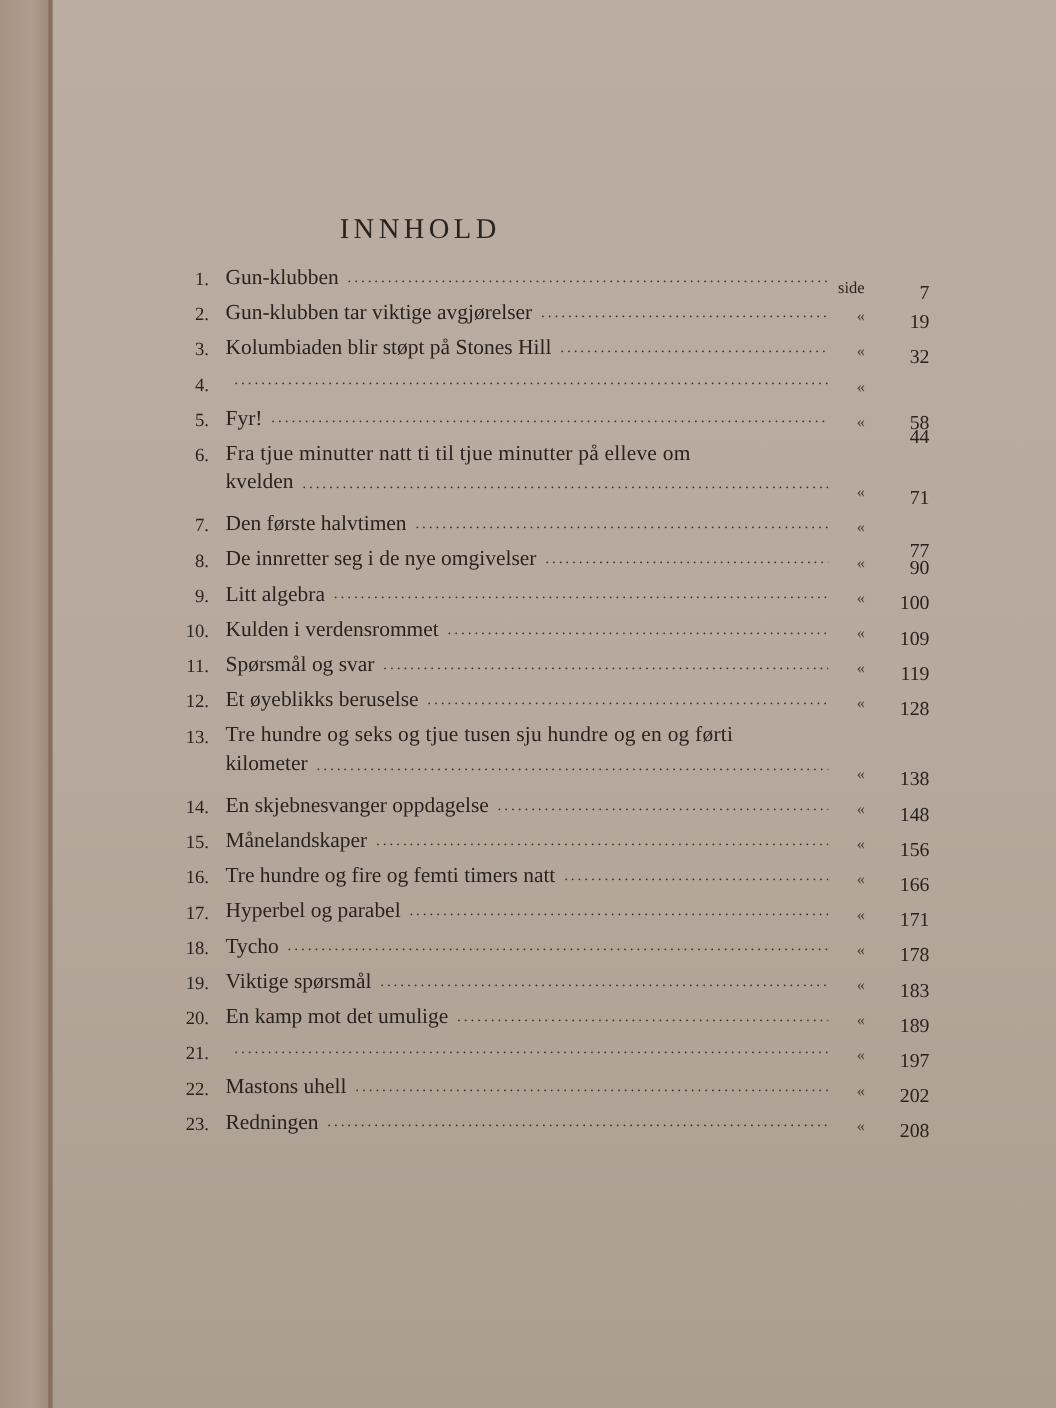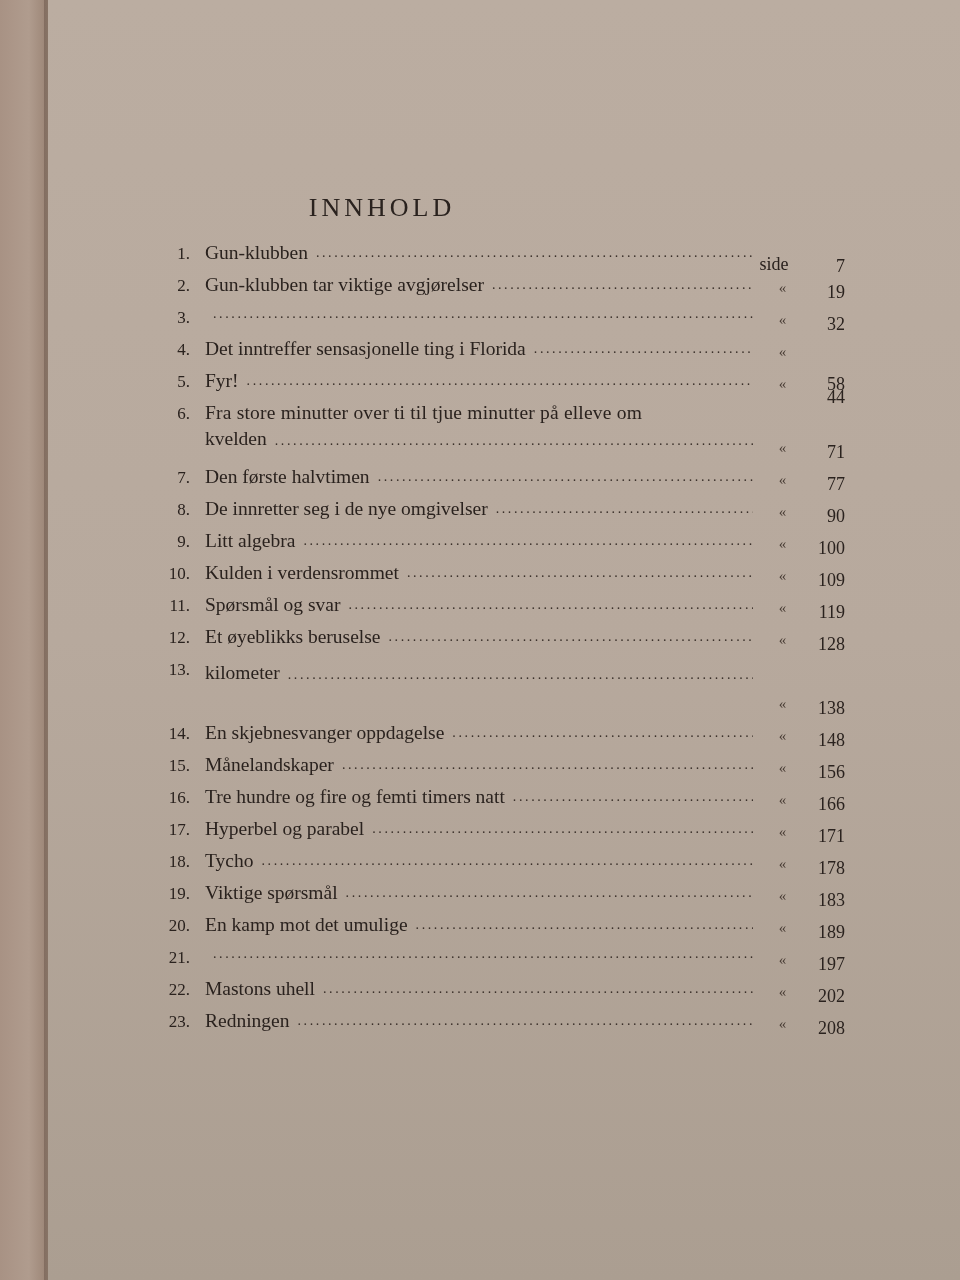--- a/index.html
+++ b/index.html
@@ -43,21 +43,21 @@
     .line-single { display: flex; align-items: center; }
     .ttl { white-space: nowrap; }
     .dots {
       flex: 1; overflow: hidden; white-space: nowrap; margin-left: 8px;
       color: #3a302a; letter-spacing: 2.6px; font-size: 14px;
     }
     .marker {
       position: absolute; left: 615px; width: 35px; text-align: center;
       font-size: 15px; color: #4a3e36;
     }
-    .marker.side { left: 600px; width: 48px; font-size: 18px; color: #2a221e; }
+    .marker.side { left: 600px; width: 48px; font-size: 15px; color: #2a221e; }
     .page-no {
       position: absolute; right: 0; width: 45px; text-align: right; font-size: 18px;
     }
   </style>
 </head>
 <body>
 
 <div class="gutter"></div>
 <div class="gutter-edge"></div>
 <div class="page"></div>
@@ -84,70 +84,70 @@
           <span class="dots">................................................................................................................</span>
         </div>
       </div>
       <span class="marker" style="top: 8px;">«</span>
       <span class="page-no" style="top: 10px;">19</span>
     </div>
     <div class="entry">
       <span class="num">3.</span>
       <div class="title-wrap">
         <div class="line-single">
+          <span class="ttl">Kolumbiaden blir støpt på Stones Hill</span>
           <span class="dots">................................................................................................................</span>
         </div>
       </div>
       <span class="marker" style="top: 8px;">«</span>
       <span class="page-no" style="top: 10px;">32</span>
     </div>
     <div class="entry">
       <span class="num">4.</span>
       <div class="title-wrap">
         <div class="line-single">
-          <span class="ttl">Det inntreffer sensasjonelle ting i Florida</span>
           <span class="dots">................................................................................................................</span>
         </div>
       </div>
       <span class="marker" style="top: 8px;">«</span>
       <span class="page-no" style="top: 10px; margin-top: 41px;">44</span>
     </div>
     <div class="entry">
       <span class="num">5.</span>
       <div class="title-wrap">
         <div class="line-single">
           <span class="ttl">Fyr!</span>
           <span class="dots">................................................................................................................</span>
         </div>
       </div>
       <span class="marker" style="top: 8px;">«</span>
       <span class="page-no" style="top: 6px; text-align: right;">58</span>
     </div>
     <div class="entry two-line">
       <span class="num">6.</span>
       <div class="title-wrap">
-        <span class="line1">Fra store minutter over ti til tjue minutter på elleve om</span>
+        <span class="line1">Fra tjue minutter natt ti til tjue minutter på elleve om</span>
         <div class="line2">
           <span class="ttl">kvelden</span>
           <span class="dots">................................................................................................................</span>
         </div>
       </div>
       <span class="marker" style="top: 40px;">«</span>
       <span class="page-no" style="top: 42px;">71</span>
     </div>
     <div class="entry">
       <span class="num">7.</span>
       <div class="title-wrap">
         <div class="line-single">
           <span class="ttl">Den første halvtimen</span>
           <span class="dots">................................................................................................................</span>
         </div>
       </div>
       <span class="marker" style="top: 8px;">«</span>
-      <span class="page-no" style="top: 10px;">77</span>
+      <span class="page-no" style="top: 26px;">77</span>
     </div>
     <div class="entry">
       <span class="num">8.</span>
       <div class="title-wrap">
         <div class="line-single">
           <span class="ttl">De innretter seg i de nye omgivelser</span>
           <span class="dots">................................................................................................................</span>
         </div>
       </div>
       <span class="marker" style="top: 8px;">«</span>
@@ -193,20 +193,21 @@
           <span class="ttl">Et øyeblikks beruselse</span>
           <span class="dots">................................................................................................................</span>
         </div>
       </div>
       <span class="marker" style="top: 8px;">«</span>
       <span class="page-no" style="top: 10px;">128</span>
     </div>
     <div class="entry two-line">
       <span class="num">13.</span>
       <div class="title-wrap">
+        <span class="line1">Tre hundre og seks og tjue tusen sju hundre og en og førti</span>
         <div class="line2">
           <span class="ttl">kilometer</span>
           <span class="dots">................................................................................................................</span>
         </div>
       </div>
       <span class="marker" style="top: 40px;">«</span>
       <span class="page-no" style="top: 42px;">138</span>
     </div>
     <div class="entry">
       <span class="num">14.</span>

